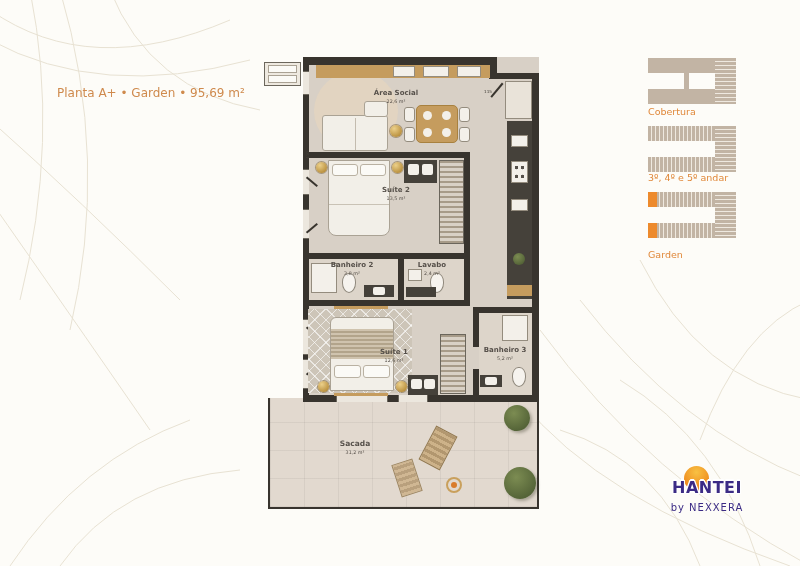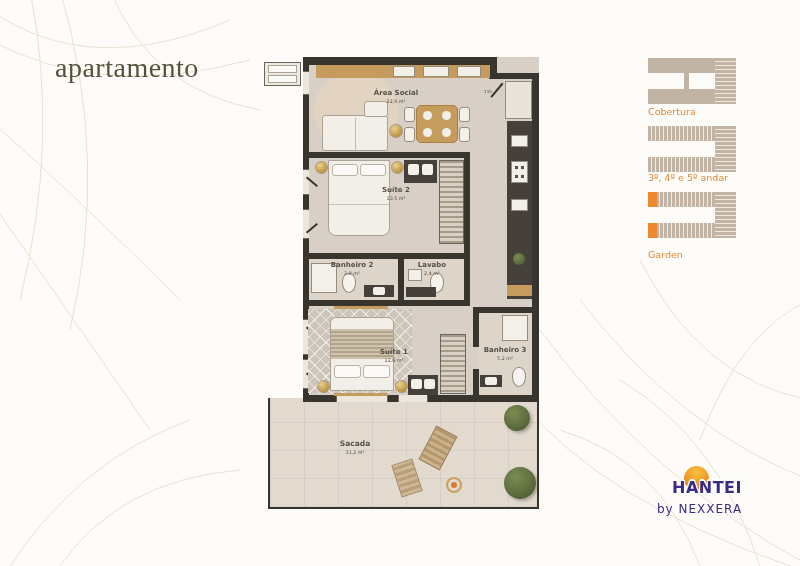--- a/index.html
+++ b/index.html
@@ -52,22 +52,22 @@
   
   #bosc{position:absolute;left:56px;top:458px;width:104px;text-align:center;color:#4c4b39;}
   .bosc-name{font-family:"Liberation Serif","DejaVu Serif",serif;font-size:34px;font-weight:bold;letter-spacing:-1px;line-height:1;}
   .bosc-tag{font-size:6.5px;letter-spacing:4px;margin-top:3px;}
   #hantei{position:absolute;left:657px;top:466px;width:100px;}
   .sun{position:absolute;left:27px;top:0;width:25px;height:25px;border-radius:50%;
        background:radial-gradient(circle at 50% 25%,#f8c143,#ef8b1e 70%,#e06a14);}
   .hantei-name{position:absolute;left:0;top:12px;width:100px;text-align:center;
        font-size:16px;font-weight:800;color:#3b2b85;letter-spacing:.5px;
        text-shadow:-1px -1px 0 #fff,1px -1px 0 #fff,-1px 1px 0 #fff,1px 1px 0 #fff,0 -2px 0 #fff;}
-  .hantei-by{position:absolute;left:0;top:36px;width:100px;text-align:left;
-       font-size:12px;color:#3b2b85;letter-spacing:1px;}
+  .hantei-by{position:absolute;left:0;top:36px;width:100px;text-align:center;
+       font-size:10px;color:#3b2b85;letter-spacing:1px;}
 
   svg.leaves{position:absolute;left:0;top:0;pointer-events:none;}
 </style>
 </head>
 <body>
 
 <div id="canvas">
 
   <svg class="leaves" width="800" height="566" viewBox="0 0 800 566">
     <g fill="none" stroke="#e8e2d3" stroke-width="1">
@@ -83,21 +83,21 @@
       <path d="M810,566 Q 650,480 540,330"></path>
         <path d="M790,566 Q 600,500 520,400"></path>
       <path d="M810,480 Q 680,430 580,300"></path>
         <path d="M810,400 Q 700,380 640,260"></path>
       <path d="M700,566 Q 660,460 560,430"></path>
         <path d="M760,566 Q 720,440 620,380"></path>
       <path d="M810,300 Q 740,330 700,440"></path>
     </g>
   </svg>
 
-  <div class="title">apartamento</div>
+  <div class="subtitle">Planta A+  •  Garden  •  95,69 m²</div>
 
   <div id="plan">
 
     <div class="floor" style="left:45px;top:0;width:236px;height:345px;"></div>
     <div class="abs" style="left:10px;top:341px;width:271px;height:111px;background:#e2d9cf;
          border-left:2px solid #38342e;border-right:2px solid #38342e;border-bottom:2px solid #38342e;box-sizing:border-box;
          background-image:repeating-linear-gradient(90deg,rgba(0,0,0,.05) 0 1px,transparent 1px 34px),repeating-linear-gradient(0deg,rgba(0,0,0,.05) 0 1px,transparent 1px 28px);"></div>
     <div class="abs" style="left:51px;top:202px;width:89px;height:41px;background:#ddd5ca;"></div>
     <div class="abs" style="left:146px;top:202px;width:60px;height:41px;background:#ddd5ca;"></div>
     <div class="abs" style="left:221px;top:256px;width:53px;height:82px;background:#ddd5ca;"></div>

